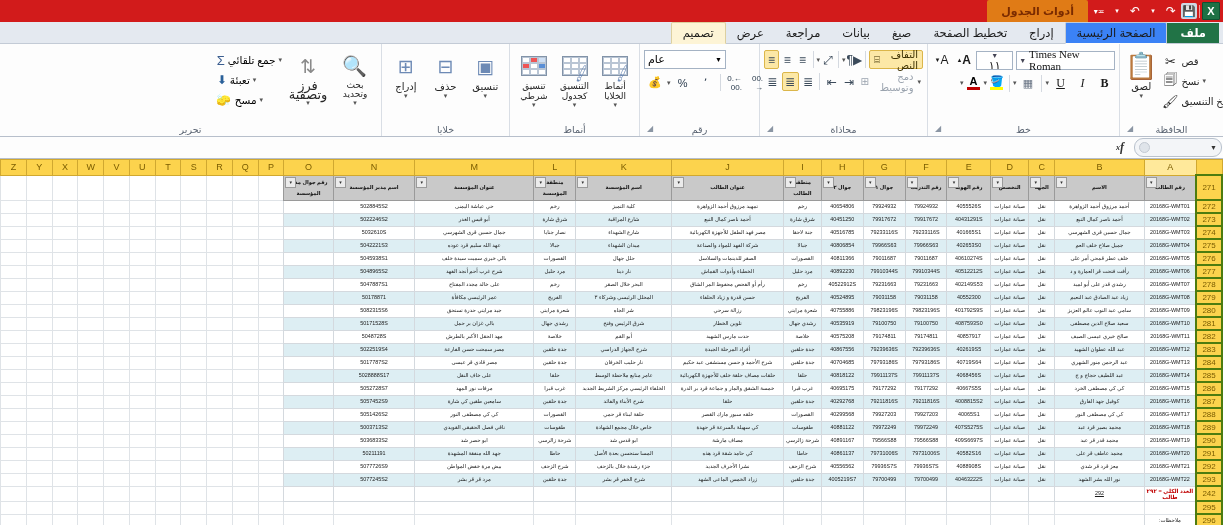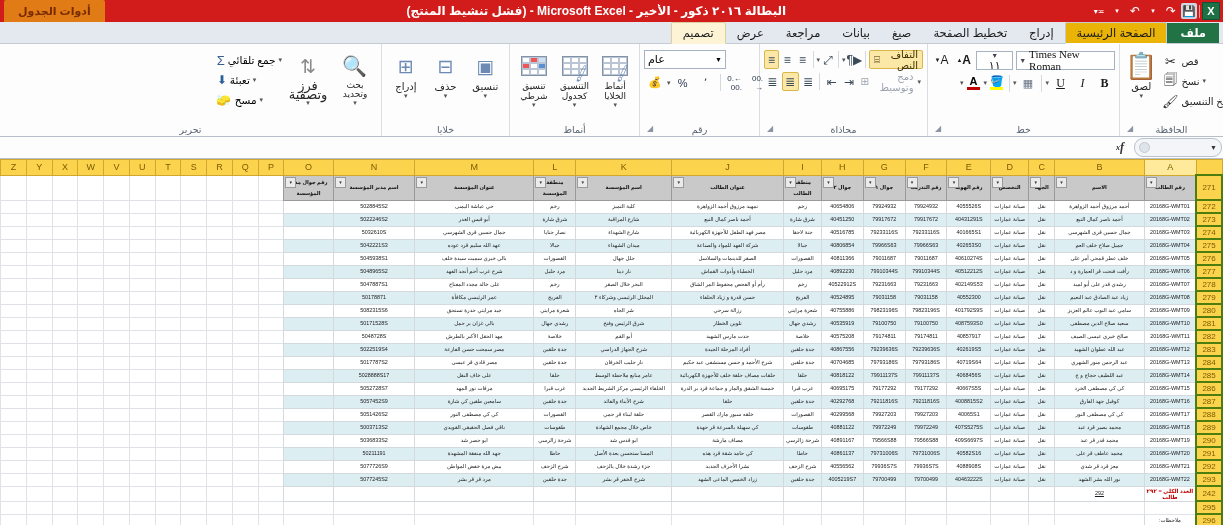--- a/index.html
+++ b/index.html
@@ -40,21 +40,21 @@
   
   .tabstrip{
     height:21px;background:#e4e9f0;display:flex;align-items:flex-end;
     flex:0 0 21px;border-bottom:1px solid #c3cbd6;position:relative;
   }
   .tab{
     padding:3px 11px 3px 11px;font-size:11.5px;color:#1a1a1a;cursor:default;
     white-space:nowrap;line-height:14px;
   }
   .tab.file{background:#217346;color:#fff;font-weight:bold;padding:3px 13px;}
-  .tab.active{background:#eab308;border:1px solid #c3cbd6;border-bottom:1px solid #fdfdfd;
+  .tab.active{background:#3b82f6;border:1px solid #c3cbd6;border-bottom:1px solid #fdfdfd;
     margin-bottom:-1px;border-radius:2px 2px 0 0;}
   .tab.design{background:#fdf4d6;border:1px solid #ddd0a0;border-bottom:1px solid #fdf4d6;
     margin-bottom:-1px;border-radius:2px 2px 0 0;}
 
   
   .ribbon{
     flex:0 0 92px;height:92px;background:#fdfdfd;display:flex;flex-direction:row;
     border-bottom:1px solid #b7bfcb;position:relative;
   }
   .group{
@@ -213,21 +213,20 @@
     <div class="tb-left-icons">
       <div class="excel-ico">X</div>
       <div class="qat-sep"></div>
       <div class="qat-ico qat-save">💾</div>
       <div class="qat-ico">↷</div>
       <div class="qat-ico" style="font-size:7px">▾</div>
       <div class="qat-ico">↶</div>
       <div class="qat-ico" style="font-size:7px">▾</div>
       <div class="qat-ico" style="font-size:8px">≖▾</div>
     </div>
-    <div class="tb-title">البطالة ٢٠١٦ ذكور - الأخير - Microsoft Excel - (فشل تنشيط المنتج)</div>
     <div class="tools-tab">أدوات الجدول</div>
     <div class="tb-pad"></div>
   </div>
 
   <div class="tabstrip">
     <div style="width:4px"></div>
     <div class="tab file">ملف</div>
     <div class="tab active">الصفحة الرئيسية</div>
     <div class="tab">إدراج</div>
     <div class="tab">تخطيط الصفحة</div>

